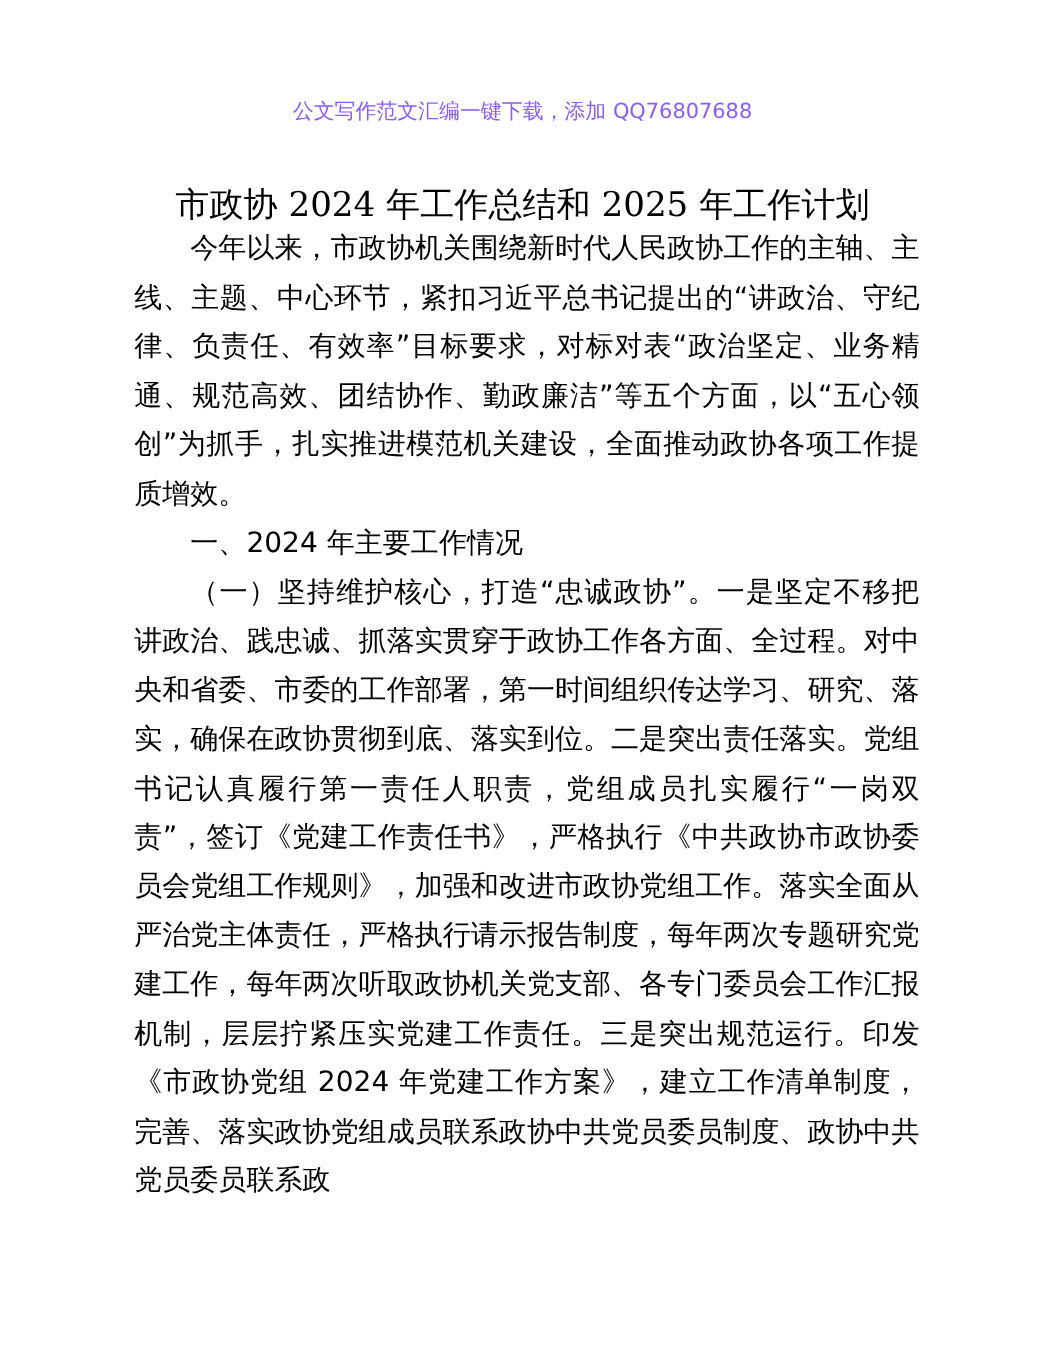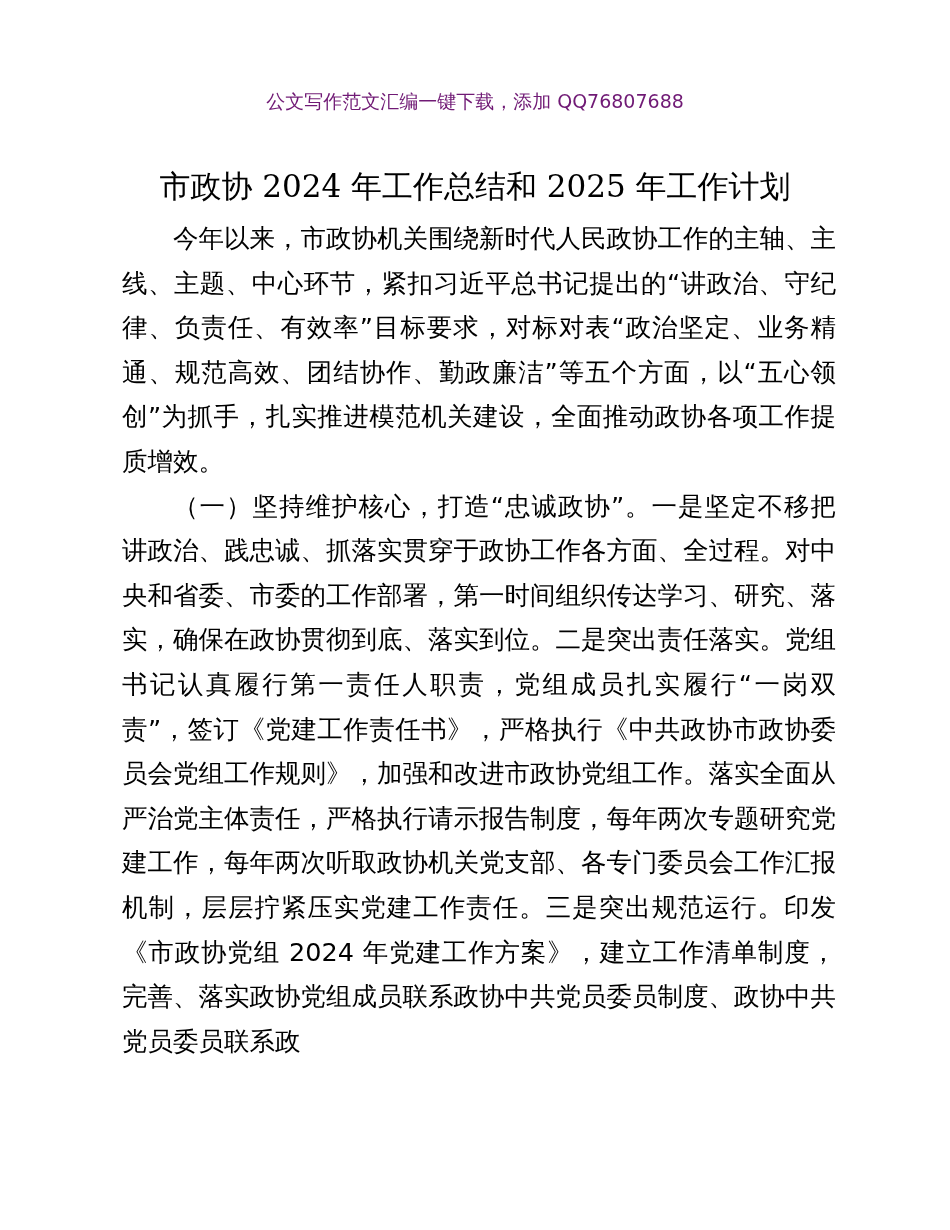--- a/index.html
+++ b/index.html
@@ -1,26 +1,27 @@
 <!DOCTYPE html>
 <html><head>
   <meta charset="utf-8">
   <style>
     html, body { margin: 0; padding: 0; background: #ffffff; }
     body { width: 950px; height: 1230px; position: relative; overflow: hidden; font-family: "DejaVu Sans", sans-serif; color: #000; }
-    .banner { position: absolute; top: 88px; left: 0; width: 950px; text-align: center; color: #701a75; font-size: 19px; line-height: 26px; letter-spacing: 0px; }
+    .banner { position: absolute; top: 88px; left: 0; width: 950px; text-align: center; color: #8b5cf6; font-size: 19px; line-height: 26px; letter-spacing: 0px; }
     .title { position: absolute; top: 164px; left: 0; width: 950px; text-align: center; font-size: 31px; line-height: 44px; font-family: "DejaVu Serif", serif; }
-    .body { position: absolute; top: 216px; left: 122px; width: 714px; font-size: 25.5px; line-height: 44.6px; text-align: justify; }
+    .body { position: absolute; top: 204px; left: 122px; width: 714px; font-size: 25.5px; line-height: 44.6px; text-align: justify; }
     .body p { margin: 0; }
     .indent { text-indent: 51px; }
     .bold { font-weight: normal; }
   </style>
 </head>
 <body>
 
 <div class="banner">公文写作范文汇编一键下载，添加 QQ76807688</div>
 
 <div class="title">市政协 2024 年工作总结和 2025 年工作计划</div>
 
 <div class="body">
   <p class="indent">今年以来，市政协机关围绕新时代人民政协工作的主轴、主线、主题、中心环节，紧扣习近平总书记提出的“讲政治、守纪律、负责任、有效率”目标要求，对标对表“政治坚定、业务精通、规范高效、团结协作、勤政廉洁”等五个方面，以“五心领创”为抓手，扎实推进模范机关建设，全面推动政协各项工作提质增效。</p>
+  <p class="indent">一、2024 年主要工作情况</p>
   <p class="indent"><span class="bold">（一）坚持维护核心，打造“忠诚政协”。</span><span class="bold">一是</span><span>坚定不移把讲政治、践忠诚、抓落实贯穿于政协工作各方面、全过程。对中央和省委、市委的工作部署，第一时间组织传达学习、研究、落实，确保在政协贯彻到底、落实到位。</span><span class="bold">二是</span><span>突出责任落实。党组书记认真履行第一责任人职责，党组成员扎实履行“一岗双责”，签订《党建工作责任书》，严格执行《中共政协市政协委员会党组工作规则》，加强和改进市政协党组工作。落实全面从严治党主体责任，严格执行请示报告制度，每年两次专题研究党建工作，每年两次听取政协机关党支部、各专门委员会工作汇报机制，层层拧紧压实党建工作责任。</span><span class="bold">三是</span><span>突出规范运行。印发《市政协党组 2024 年党建工作方案》，建立工作清单制度，完善、落实政协党组成员联系政协中共党员委员制度、政协中共党员委员联系政</span></p>
 </div>
 
 </body></html>

